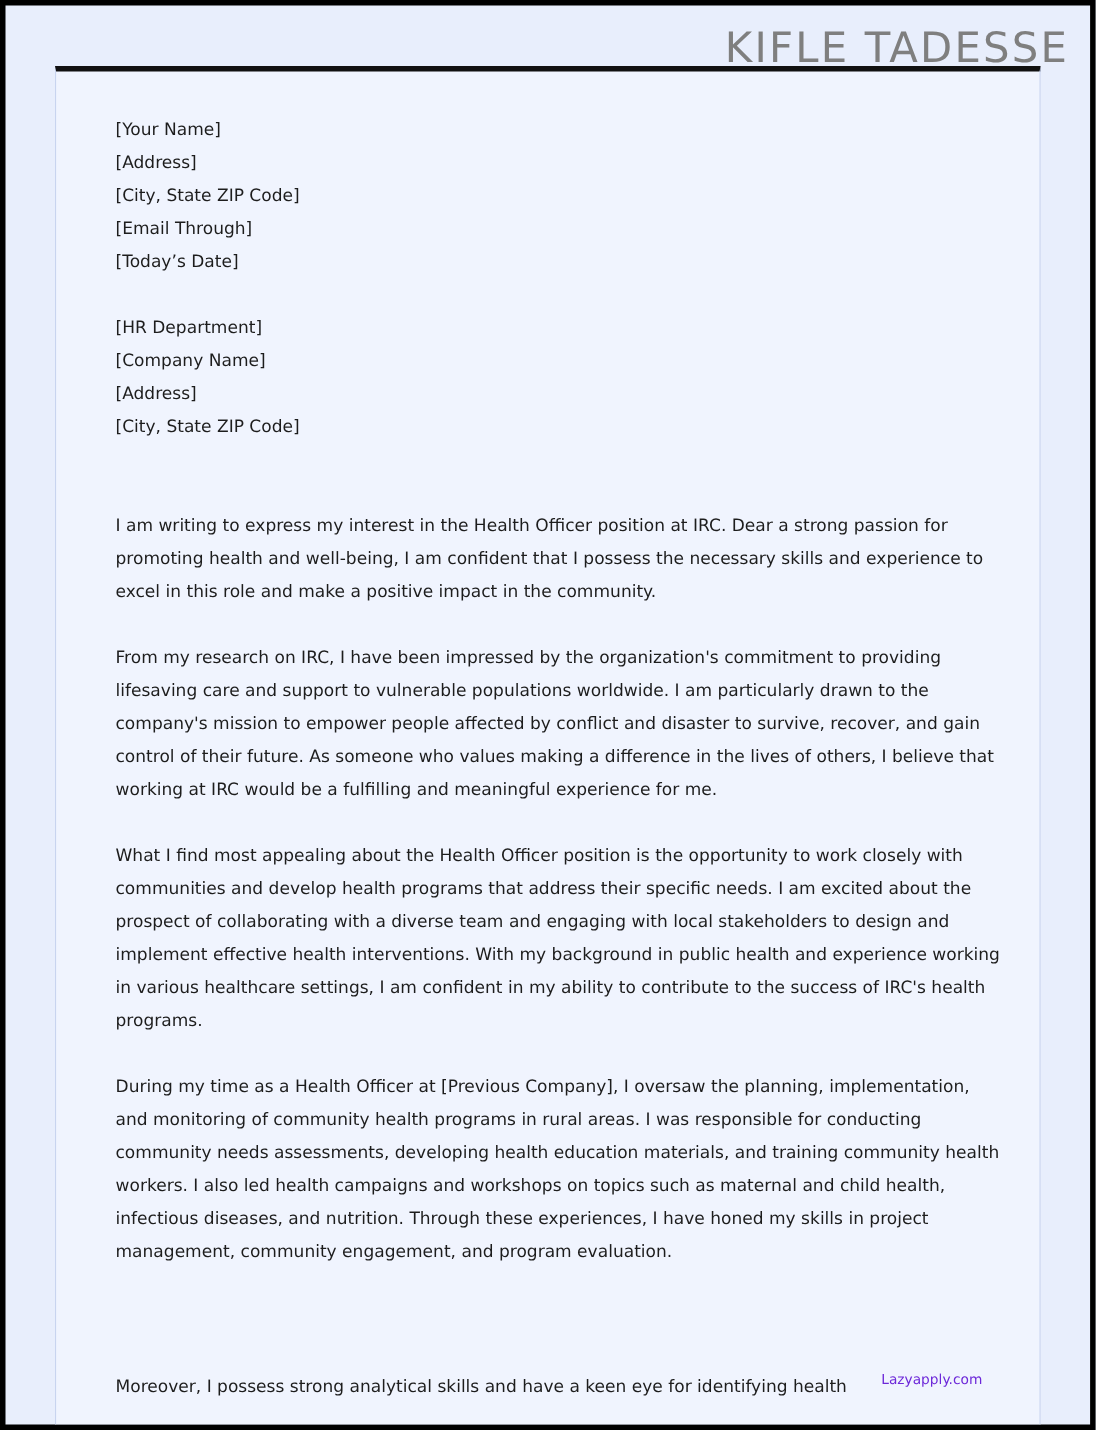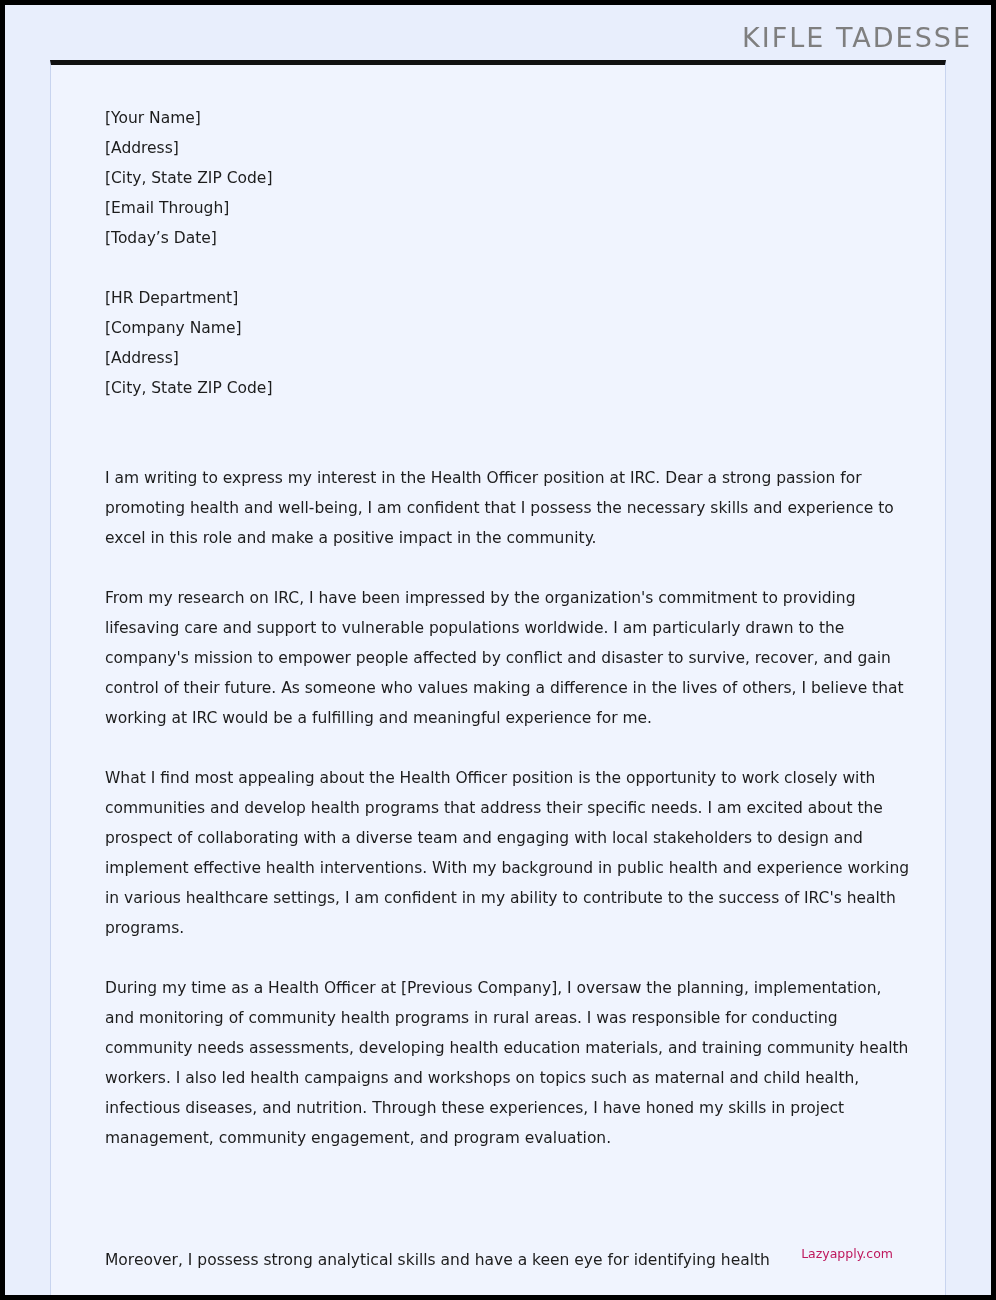--- a/index.html
+++ b/index.html
@@ -28,21 +28,21 @@
     left: 5px;
     right: 5px;
     height: 47px;
     background: #e8eefc;
   }
   .brand {
     position: absolute;
     right: 14px;
     top: 14px;
     font-family: "DejaVu Sans", sans-serif;
-    font-size: 27px;
+    font-size: 38px;
     letter-spacing: 2px;
     color: #7f7f7f;
     font-weight: 400;
     line-height: 1;
     white-space: nowrap;
   }
   .letter {
     position: absolute;
     left: 45px;
     top: 55px;
@@ -74,21 +74,21 @@
   .para {
     margin: 0;
     text-align: left;
   }
   .watermark {
     position: absolute;
     right: 52px;
     bottom: 34px;
     font-family: "DejaVu Sans", sans-serif;
     font-size: 12.5px;
-    color: #be185d;
+    color: #6d28d9;
   }
   .overflow-line {
     position: absolute;
     left: 100px;
     right: 45px;
     bottom: 20px;
     font-family: "DejaVu Sans", sans-serif;
     font-size: 15.5px;
     line-height: 30px;
     color: #1d1d1d;

